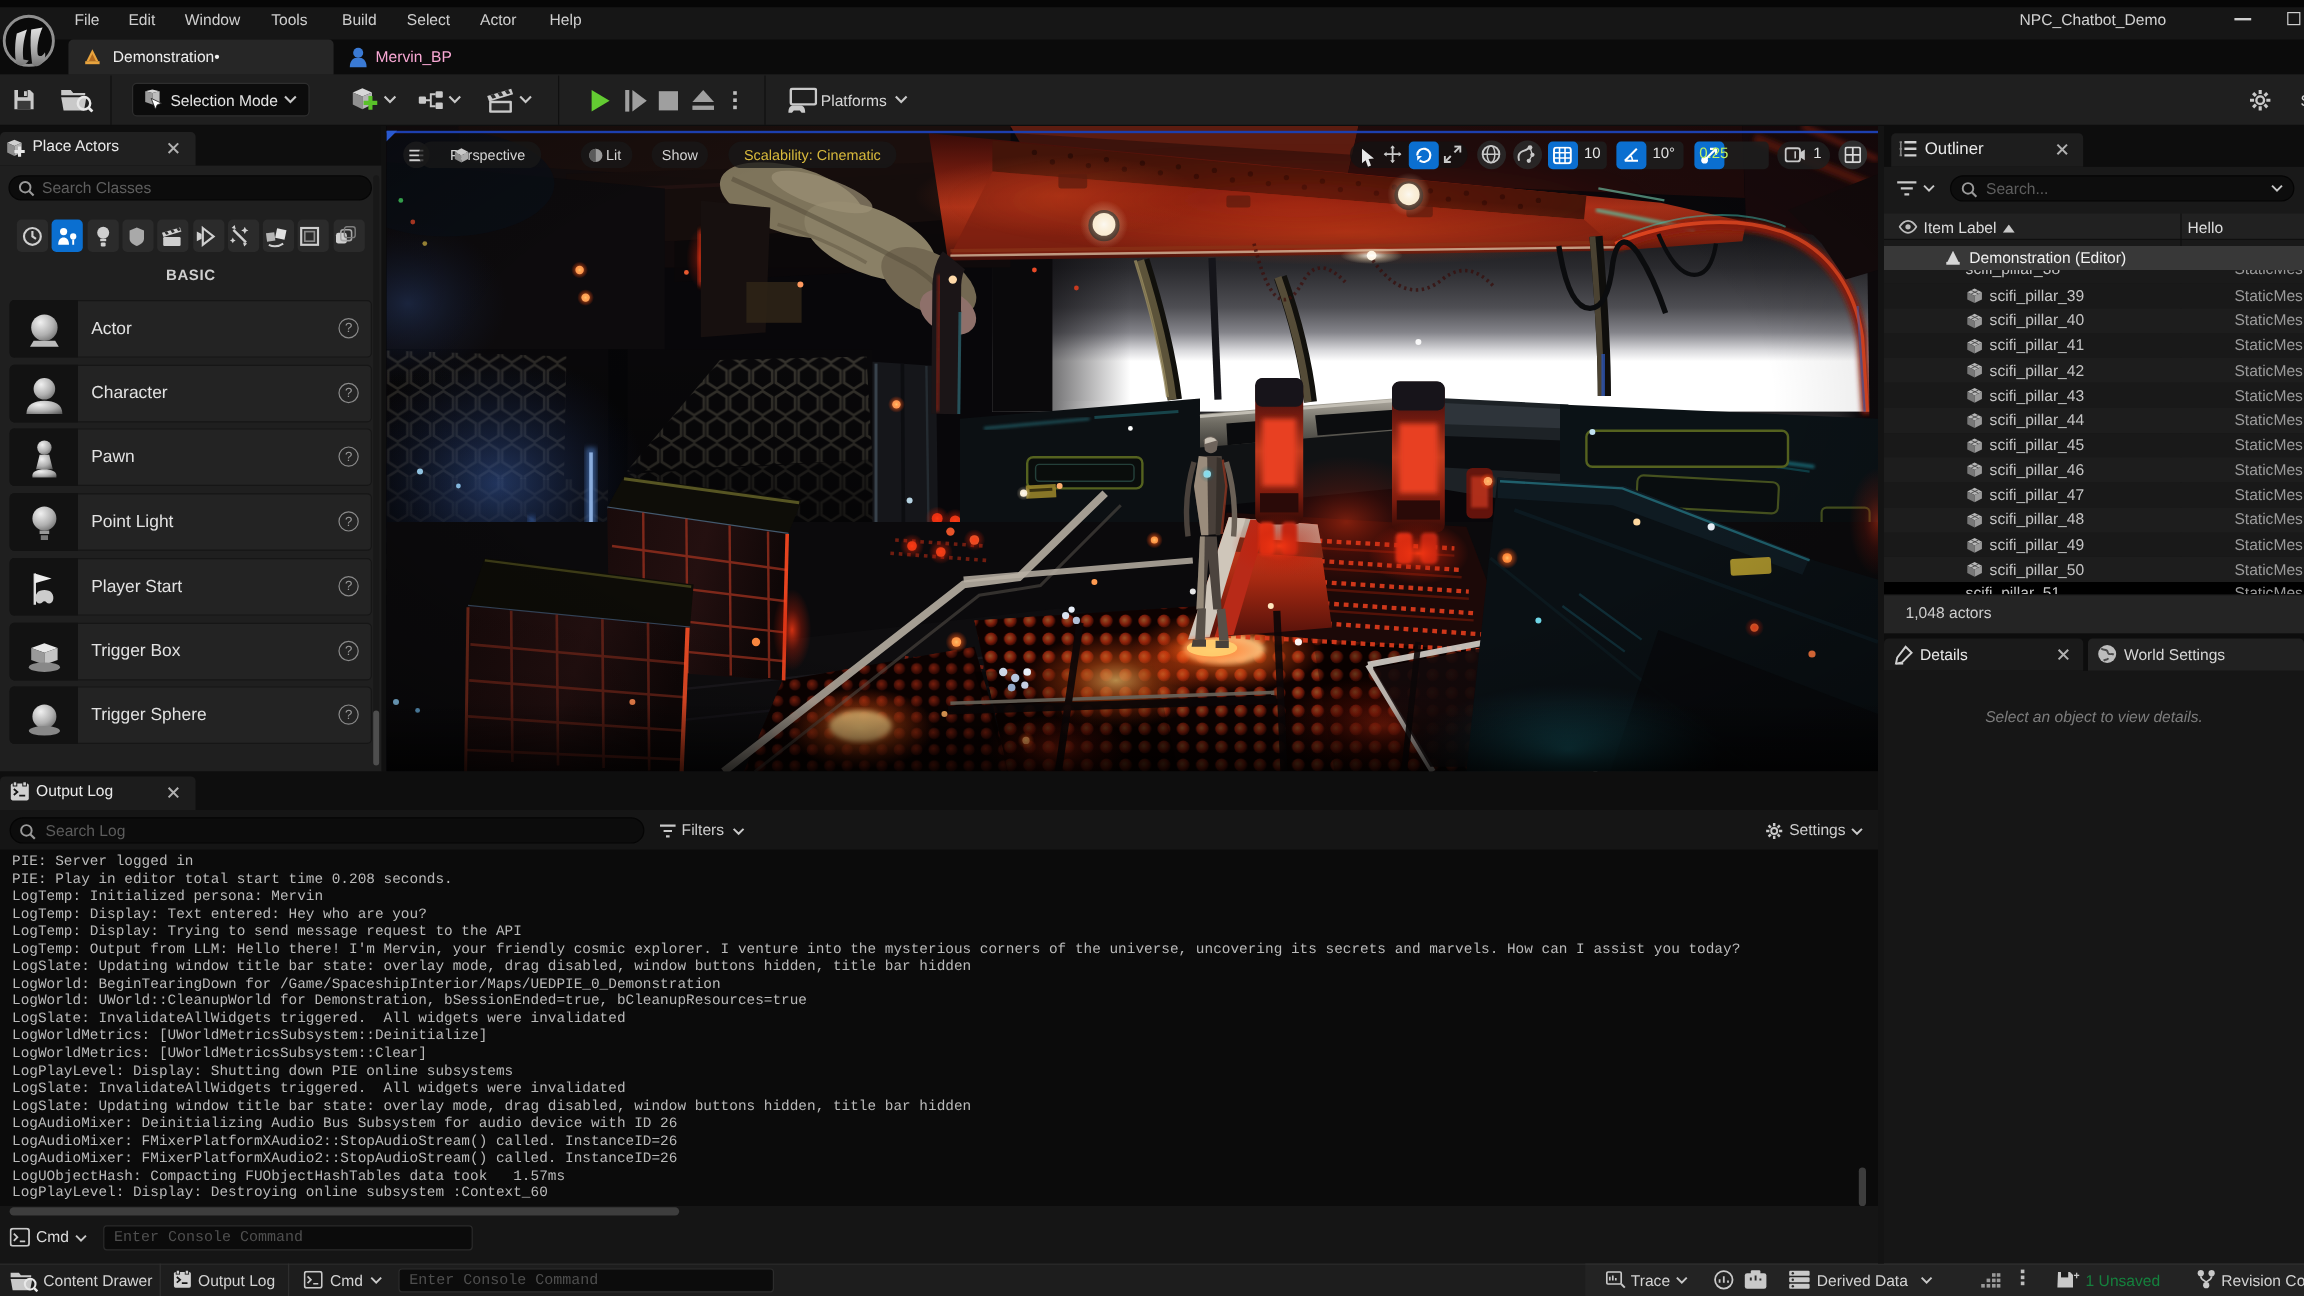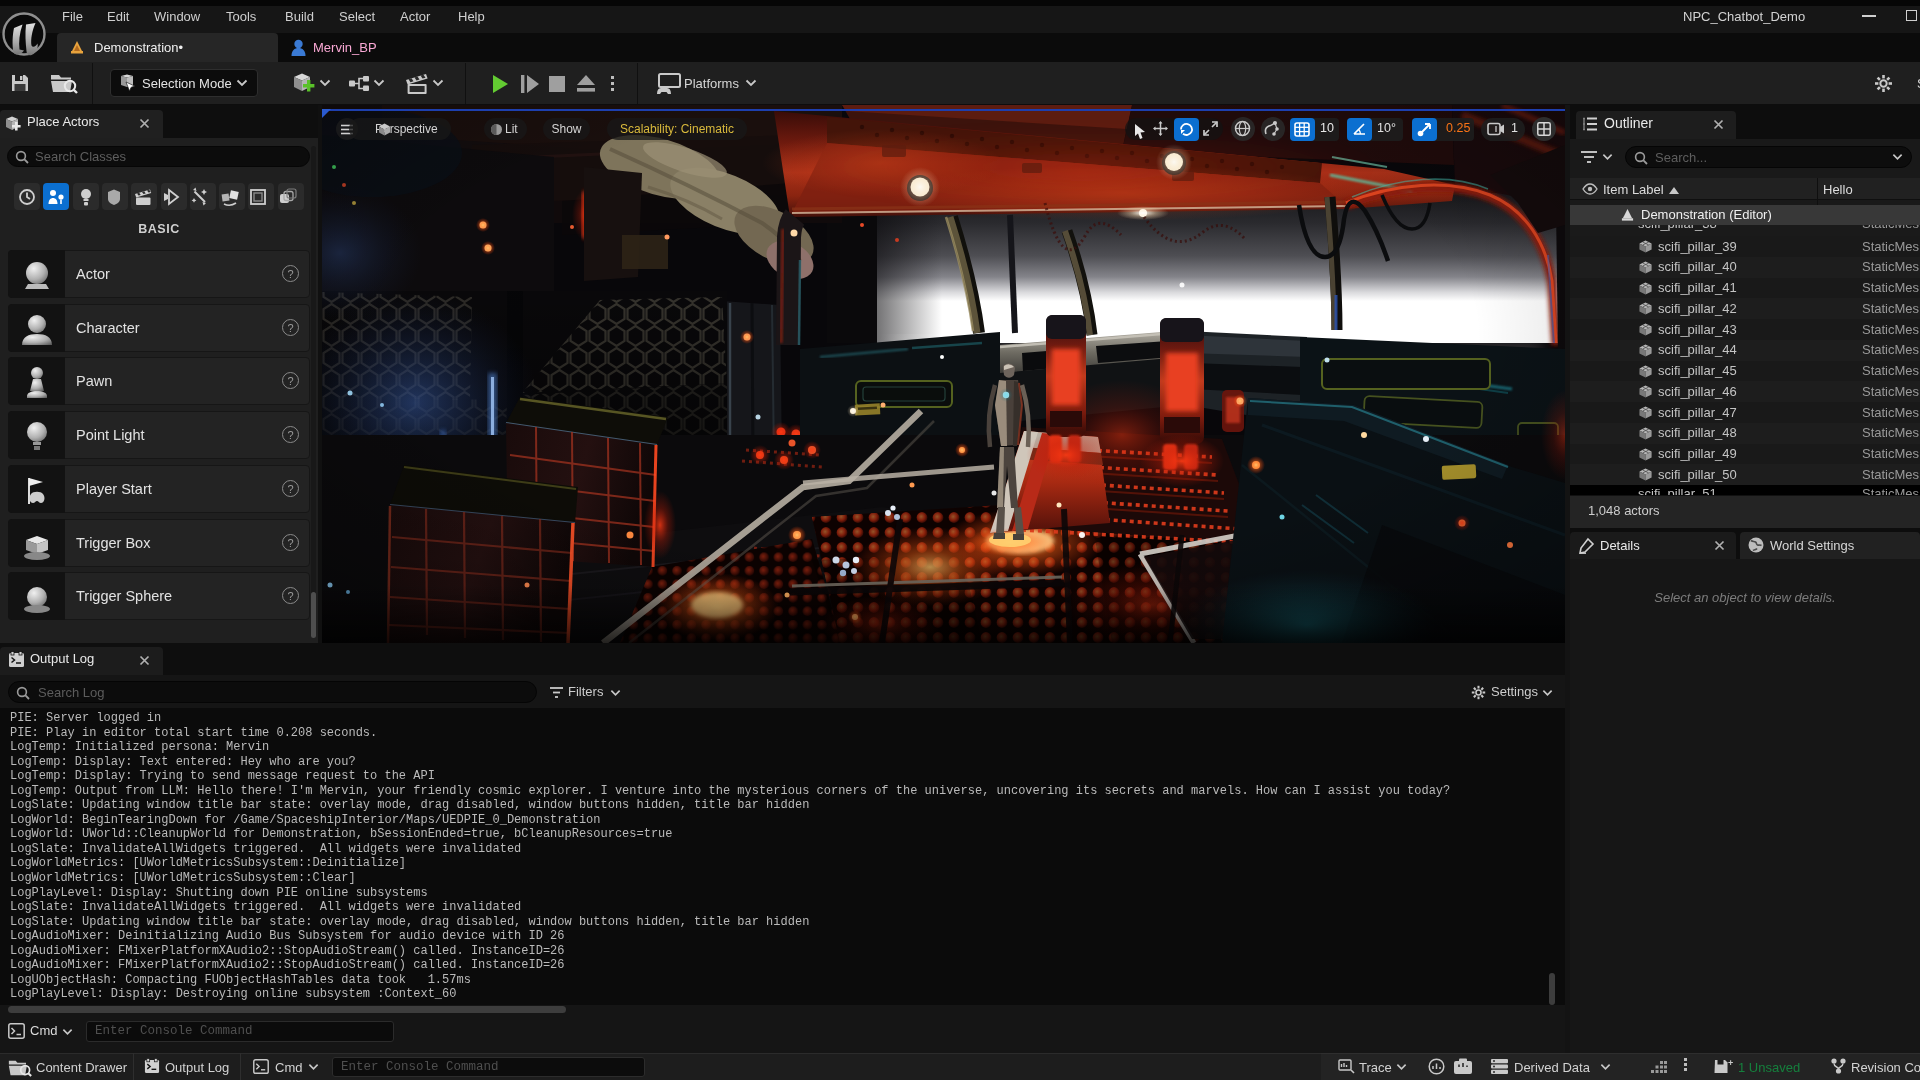--- a/index.html
+++ b/index.html
@@ -894,21 +894,21 @@
       <path d="M6.5 7.5 a 6 6 0 0 1 2 4.5" fill="none" stroke="#fff" stroke-width="1.4"></path>
     </svg>
 <div class="abs" style="left:1377px;top:121px;font-size:12.5px;color:#e0e0e0;">10°</div>
 
 <div class="abs" style="left:1412px;top:118px;width:62px;height:23px;background:rgba(30,30,30,0.88);border-radius:4px;"></div>
 <div class="abs" style="left:1412px;top:118px;width:25px;height:23px;background:#0b6fd0;border-radius:4px;"></div>
 <svg class="abs" style="left:1417px;top:122px;" width="15" height="15" viewBox="0 0 15 15">
       <path d="M2 13 L13 2 M13 2 h-5 M13 2 v5" fill="none" stroke="#fff" stroke-width="1.8"></path>
       <circle cx="3.5" cy="11.5" r="2.8" fill="#fff"></circle>
     </svg>
-<div class="abs" style="left:1446px;top:121px;font-size:12.5px;color:#f97316;">0.25</div>
+<div class="abs" style="left:1416px;top:121px;font-size:12.5px;color:#bef264;">0.25</div>
 
 <div class="abs" style="left:1481px;top:118px;width:44px;height:23px;background:rgba(30,30,30,0.88);border-radius:12px;"></div>
 <svg class="abs" style="left:1487px;top:122px;" width="18" height="14" viewBox="0 0 18 14">
       <rect x="1" y="1.5" width="12" height="11" rx="2" fill="none" stroke="#c9c9c9" stroke-width="1.6"></rect>
       <path d="M13 5 l4 -2.5 v9 l-4 -2.5z" fill="#c9c9c9"></path>
       <line x1="9" y1="4" x2="9" y2="10" stroke="#c9c9c9" stroke-width="1.3"></line>
     </svg>
 <div class="abs" style="left:1511px;top:121px;font-size:12.5px;color:#e0e0e0;">1</div>
 
 <div class="abs" style="left:1532px;top:117px;width:24px;height:24px;border-radius:50%;background:#2e2e2e;"></div>

